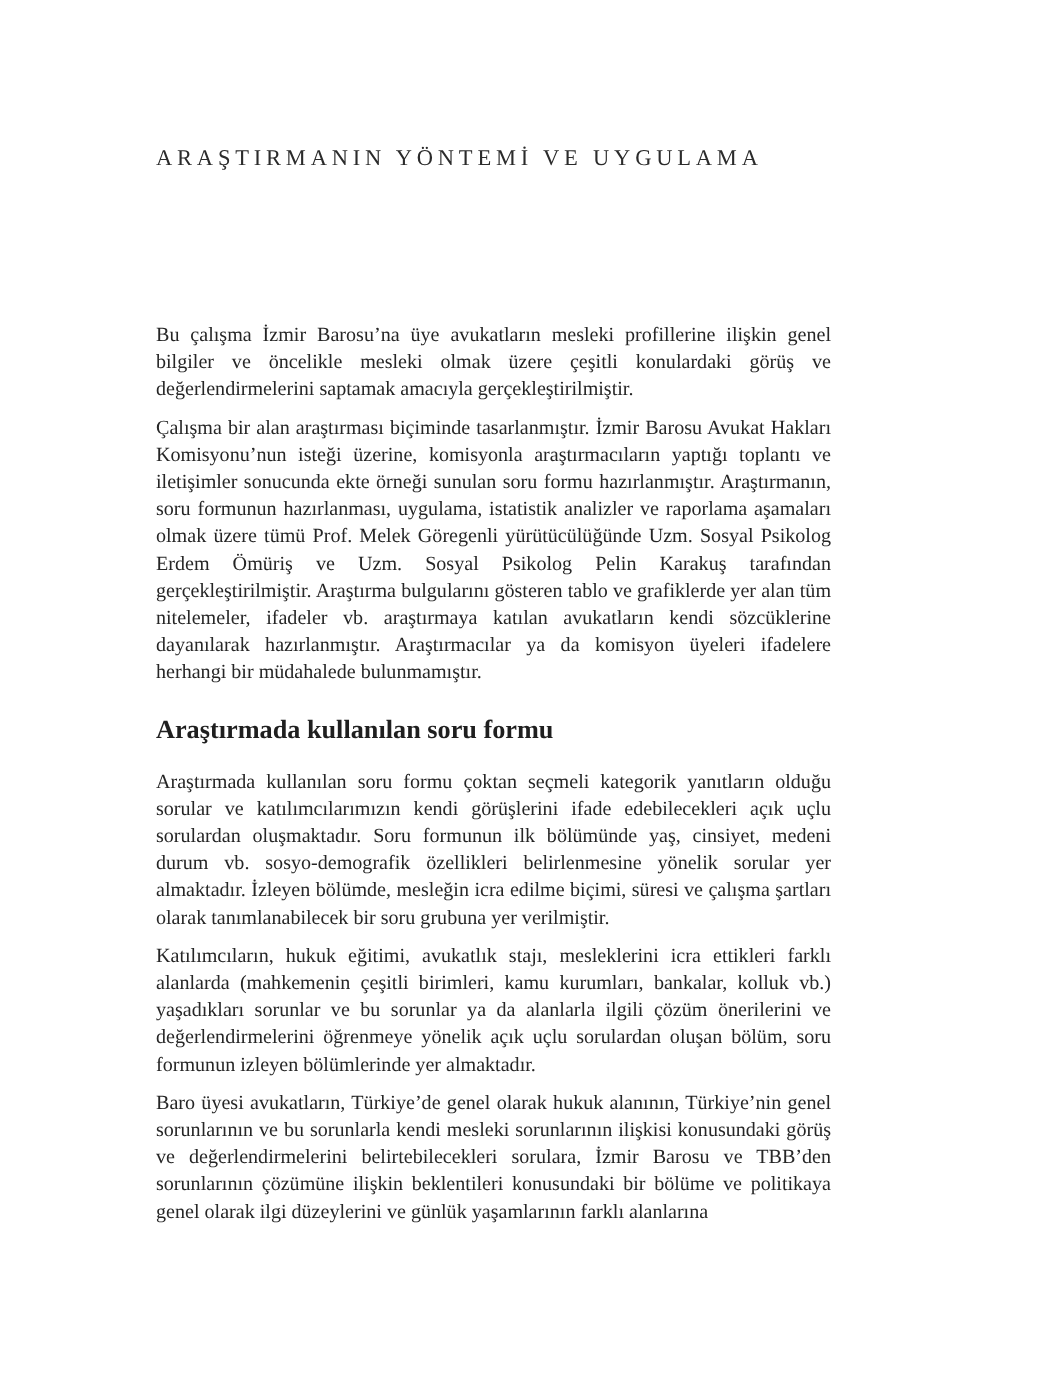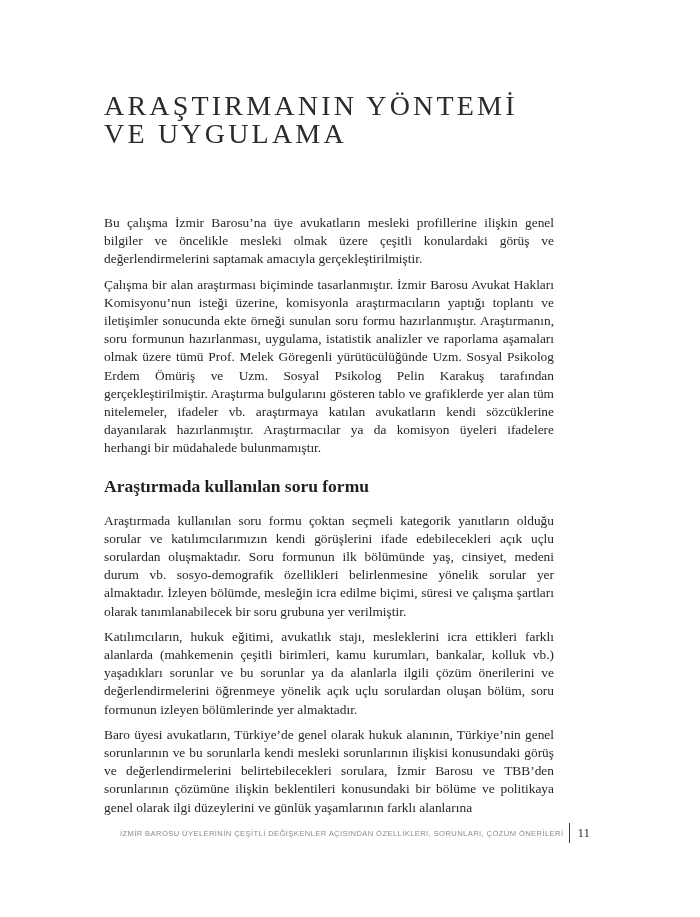--- a/index.html
+++ b/index.html
@@ -1,20 +1,20 @@
 <!DOCTYPE html>
 <html><head>
 <meta charset="utf-8">
 <style>
   html, body { margin: 0; padding: 0; background: #ffffff; }
   body { width: 700px; height: 917px; position: relative; overflow: hidden; }
   .page { position: absolute; left: 0; top: 0; width: 700px; height: 917px; background: #ffffff; }
   .chapter-title {
     position: absolute; left: 104px; top: 92px; width: 460px;
-    font-family: "Liberation Serif", serif; font-size: 28px; letter-spacing: 3.2px;
+    font-family: "Liberation Serif", serif; font-size: 15px; letter-spacing: 3.2px;
     line-height: 28px; color: #2b2b2b; font-weight: normal; margin: 0;
   }
   .body {
     position: absolute; left: 104px; top: 214px; width: 458px;
     font-family: "Liberation Serif", serif; font-size: 13.4px; line-height: 18.2px;
     color: #262626; text-align: justify;
   }
   .body p { margin: 0 8px 7px 0; }
   .section-heading {
     font-family: "Liberation Serif", serif; font-weight: bold; font-size: 17.5px;
@@ -41,18 +41,13 @@
 
   <div class="body">
     <p>Bu çalışma İzmir Barosu’na üye avukatların mesleki profillerine ilişkin genel bilgiler ve öncelikle mesleki olmak üzere çeşitli konulardaki görüş ve değerlendirmelerini saptamak amacıyla gerçekleştirilmiştir.</p>
     <p>Çalışma bir alan araştırması biçiminde tasarlanmıştır. İzmir Barosu Avukat Hakları Komisyonu’nun isteği üzerine, komisyonla araştırmacıların yaptığı toplantı ve iletişimler sonucunda ekte örneği sunulan soru formu hazırlanmıştır. Araştırmanın, soru formunun hazırlanması, uygulama, istatistik analizler ve raporlama aşamaları olmak üzere tümü  Prof. Melek Göregenli yürütücülüğünde Uzm. Sosyal Psikolog Erdem Ömüriş ve Uzm. Sosyal Psikolog Pelin Karakuş tarafından gerçekleştirilmiştir. Araştırma bulgularını gösteren tablo ve grafiklerde yer alan tüm nitelemeler, ifadeler vb. araştırmaya katılan avukatların kendi sözcüklerine dayanılarak hazırlanmıştır. Araştırmacılar ya da komisyon üyeleri ifadelere herhangi bir müdahalede bulunmamıştır.</p>
     <h2 class="section-heading">Araştırmada kullanılan soru formu</h2>
     <p>Araştırmada kullanılan soru formu çoktan seçmeli kategorik yanıtların olduğu sorular ve katılımcılarımızın kendi görüşlerini ifade edebilecekleri açık uçlu sorulardan oluşmaktadır. Soru formunun ilk bölümünde yaş, cinsiyet, medeni durum vb. sosyo-demografik özellikleri belirlenmesine yönelik sorular yer almaktadır. İzleyen bölümde, mesleğin icra edilme biçimi, süresi ve çalışma şartları olarak tanımlanabilecek bir soru grubuna yer verilmiştir.</p>
     <p>Katılımcıların, hukuk eğitimi, avukatlık stajı, mesleklerini icra ettikleri farklı alanlarda (mahkemenin çeşitli birimleri, kamu kurumları, bankalar, kolluk vb.) yaşadıkları sorunlar ve bu sorunlar ya da alanlarla ilgili çözüm önerilerini ve değerlendirmelerini öğrenmeye yönelik açık uçlu sorulardan oluşan bölüm, soru formunun izleyen bölümlerinde yer almaktadır.</p>
     <p>Baro üyesi avukatların, Türkiye’de genel olarak hukuk alanının, Türkiye’nin genel sorunlarının ve bu sorunlarla kendi mesleki sorunlarının ilişkisi konusundaki görüş ve değerlendirmelerini belirtebilecekleri sorulara, İzmir Barosu ve TBB’den sorunlarının çözümüne ilişkin beklentileri konusundaki bir bölüme ve politikaya genel olarak ilgi düzeylerini ve günlük yaşamlarının farklı alanlarına</p>
   </div>
 
-  <div class="footer">
-    <span class="footer-text">İZMİR BAROSU ÜYELERİNİN ÇEŞİTLİ DEĞİŞKENLER AÇISINDAN ÖZELLİKLERİ, SORUNLARI, ÇÖZÜM ÖNERİLERİ</span>
-    <span class="footer-divider"></span>
-    <span class="page-number">11</span>
-  </div>
 </div>
 
 </body></html>

